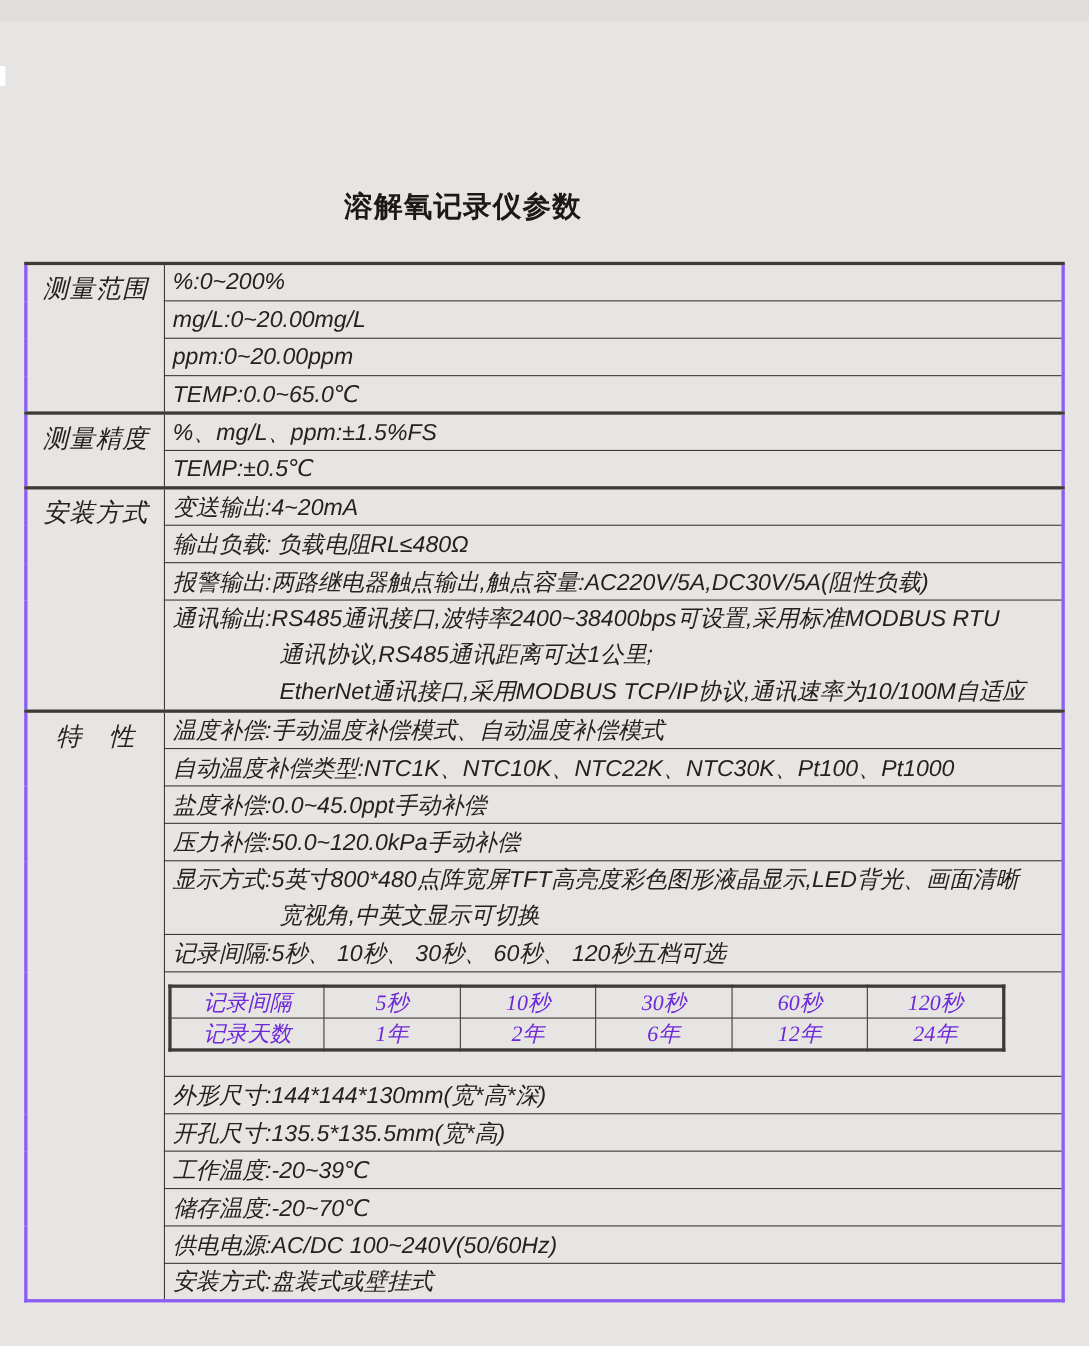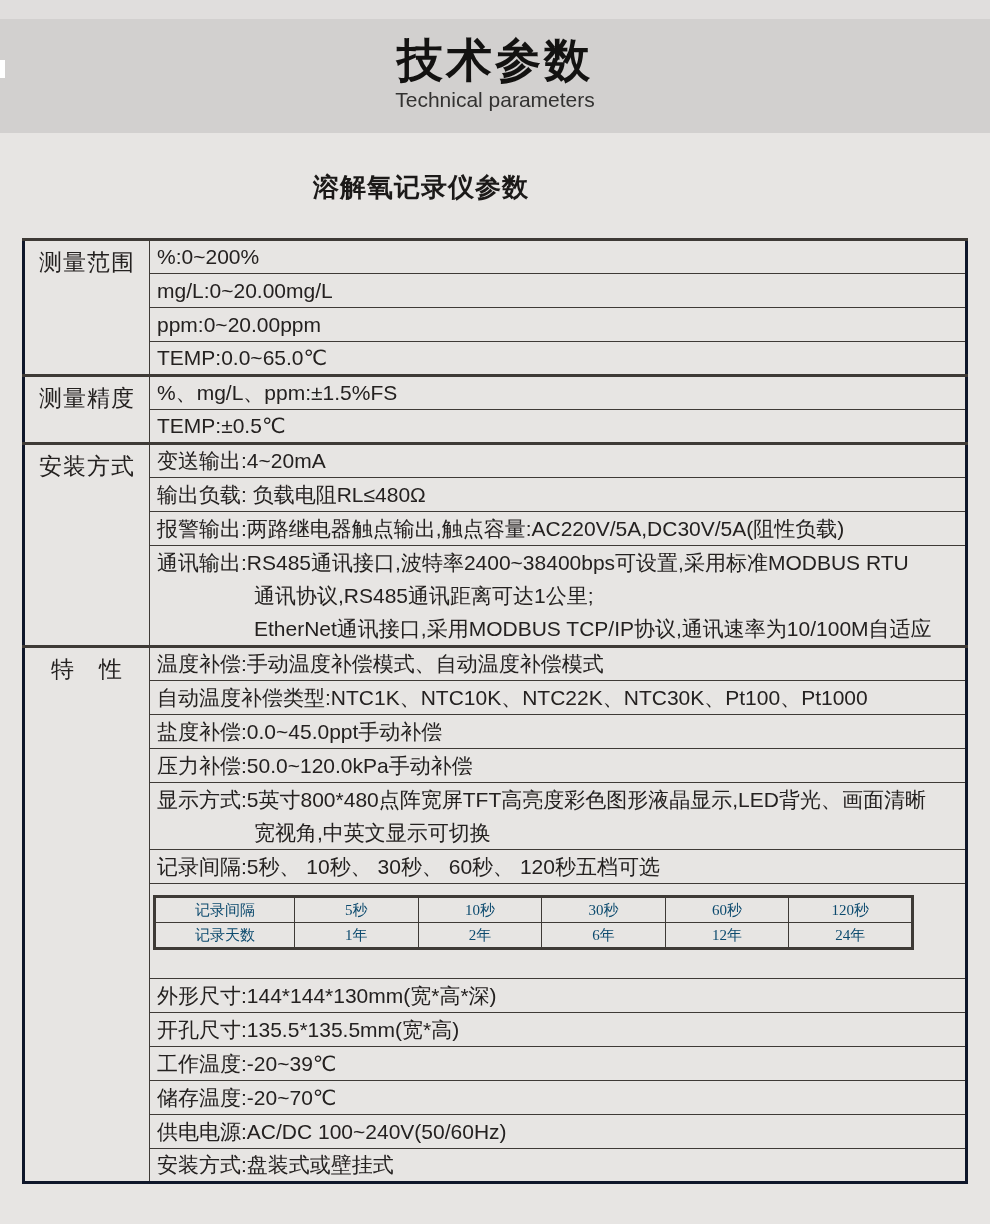--- a/index.html
+++ b/index.html
@@ -31,56 +31,52 @@
   .notch {
     position:absolute; left:0; top:60px; width:5px; height:18px; background:#ffffff;
   }
   .section-title {
     position:absolute; left:0; top:170px; width:842px; text-align:center;
     font-size:26px; font-weight:bold; color:#1b1918; letter-spacing:1px;
   }
   table.spec {
     position:absolute; left:22px; top:238px; width:946px;
     border-collapse:collapse; table-layout:fixed;
-    border:3px solid #0f172a;
-    font-size:21px; color:#242120;
+    border:3px solid #8b5cf6;
+    font-size:21px; color:#242120;font-style:italic;
   }
   table.spec col.c-label { width:126px; }
   table.spec td { border:1.5px solid #3e3a36; }
   table.spec tr.gstart td { border-top:3px solid #3e3a36; }
   td.label {
     text-align:center; vertical-align:top; padding-top:6px;
     font-size:23px; letter-spacing:1px; font-weight:normal;
   }
   td.value { padding:0 4px 0 7px; white-space:nowrap; overflow:hidden;margin-top:14px; }
   td.h34 { height:34px; }
   td.ml { padding:0 4px 0 7px; }
   td.ml .line { line-height:33px; white-space:nowrap; }
   td.ml .cont { padding-left:97px; }
   td.embed { vertical-align:top; padding:11px 0 0 3px; height:95px; }
   table.rec {
     border-collapse:collapse; table-layout:fixed; width:761px;
     border:3px solid #3e3a36;
     font-family:"Liberation Serif","DejaVu Serif",serif;
-    font-size:15px; color:#0c4a6e; text-align:center;
+    font-size:20px; color:#6d28d9; text-align:center;
   }
   table.rec col.rc0 { width:140px; }
   table.rec td { border:1.5px solid #3e3a36; height:26px; }
 </style>
 </head>
 <body>
 
 <div class="page">
 
   <div class="top-strip"></div>
 
-  <div class="band">
-    <div class="title-cn">技术参数</div>
-    <div class="title-en">Technical parameters</div>
-  </div>
 
   <div class="notch"></div>
 
   <div class="section-title">溶解氧记录仪参数</div>
 
   <table class="spec">
     <colgroup>
         <col class="c-label">
         <col>
       </colgroup>

